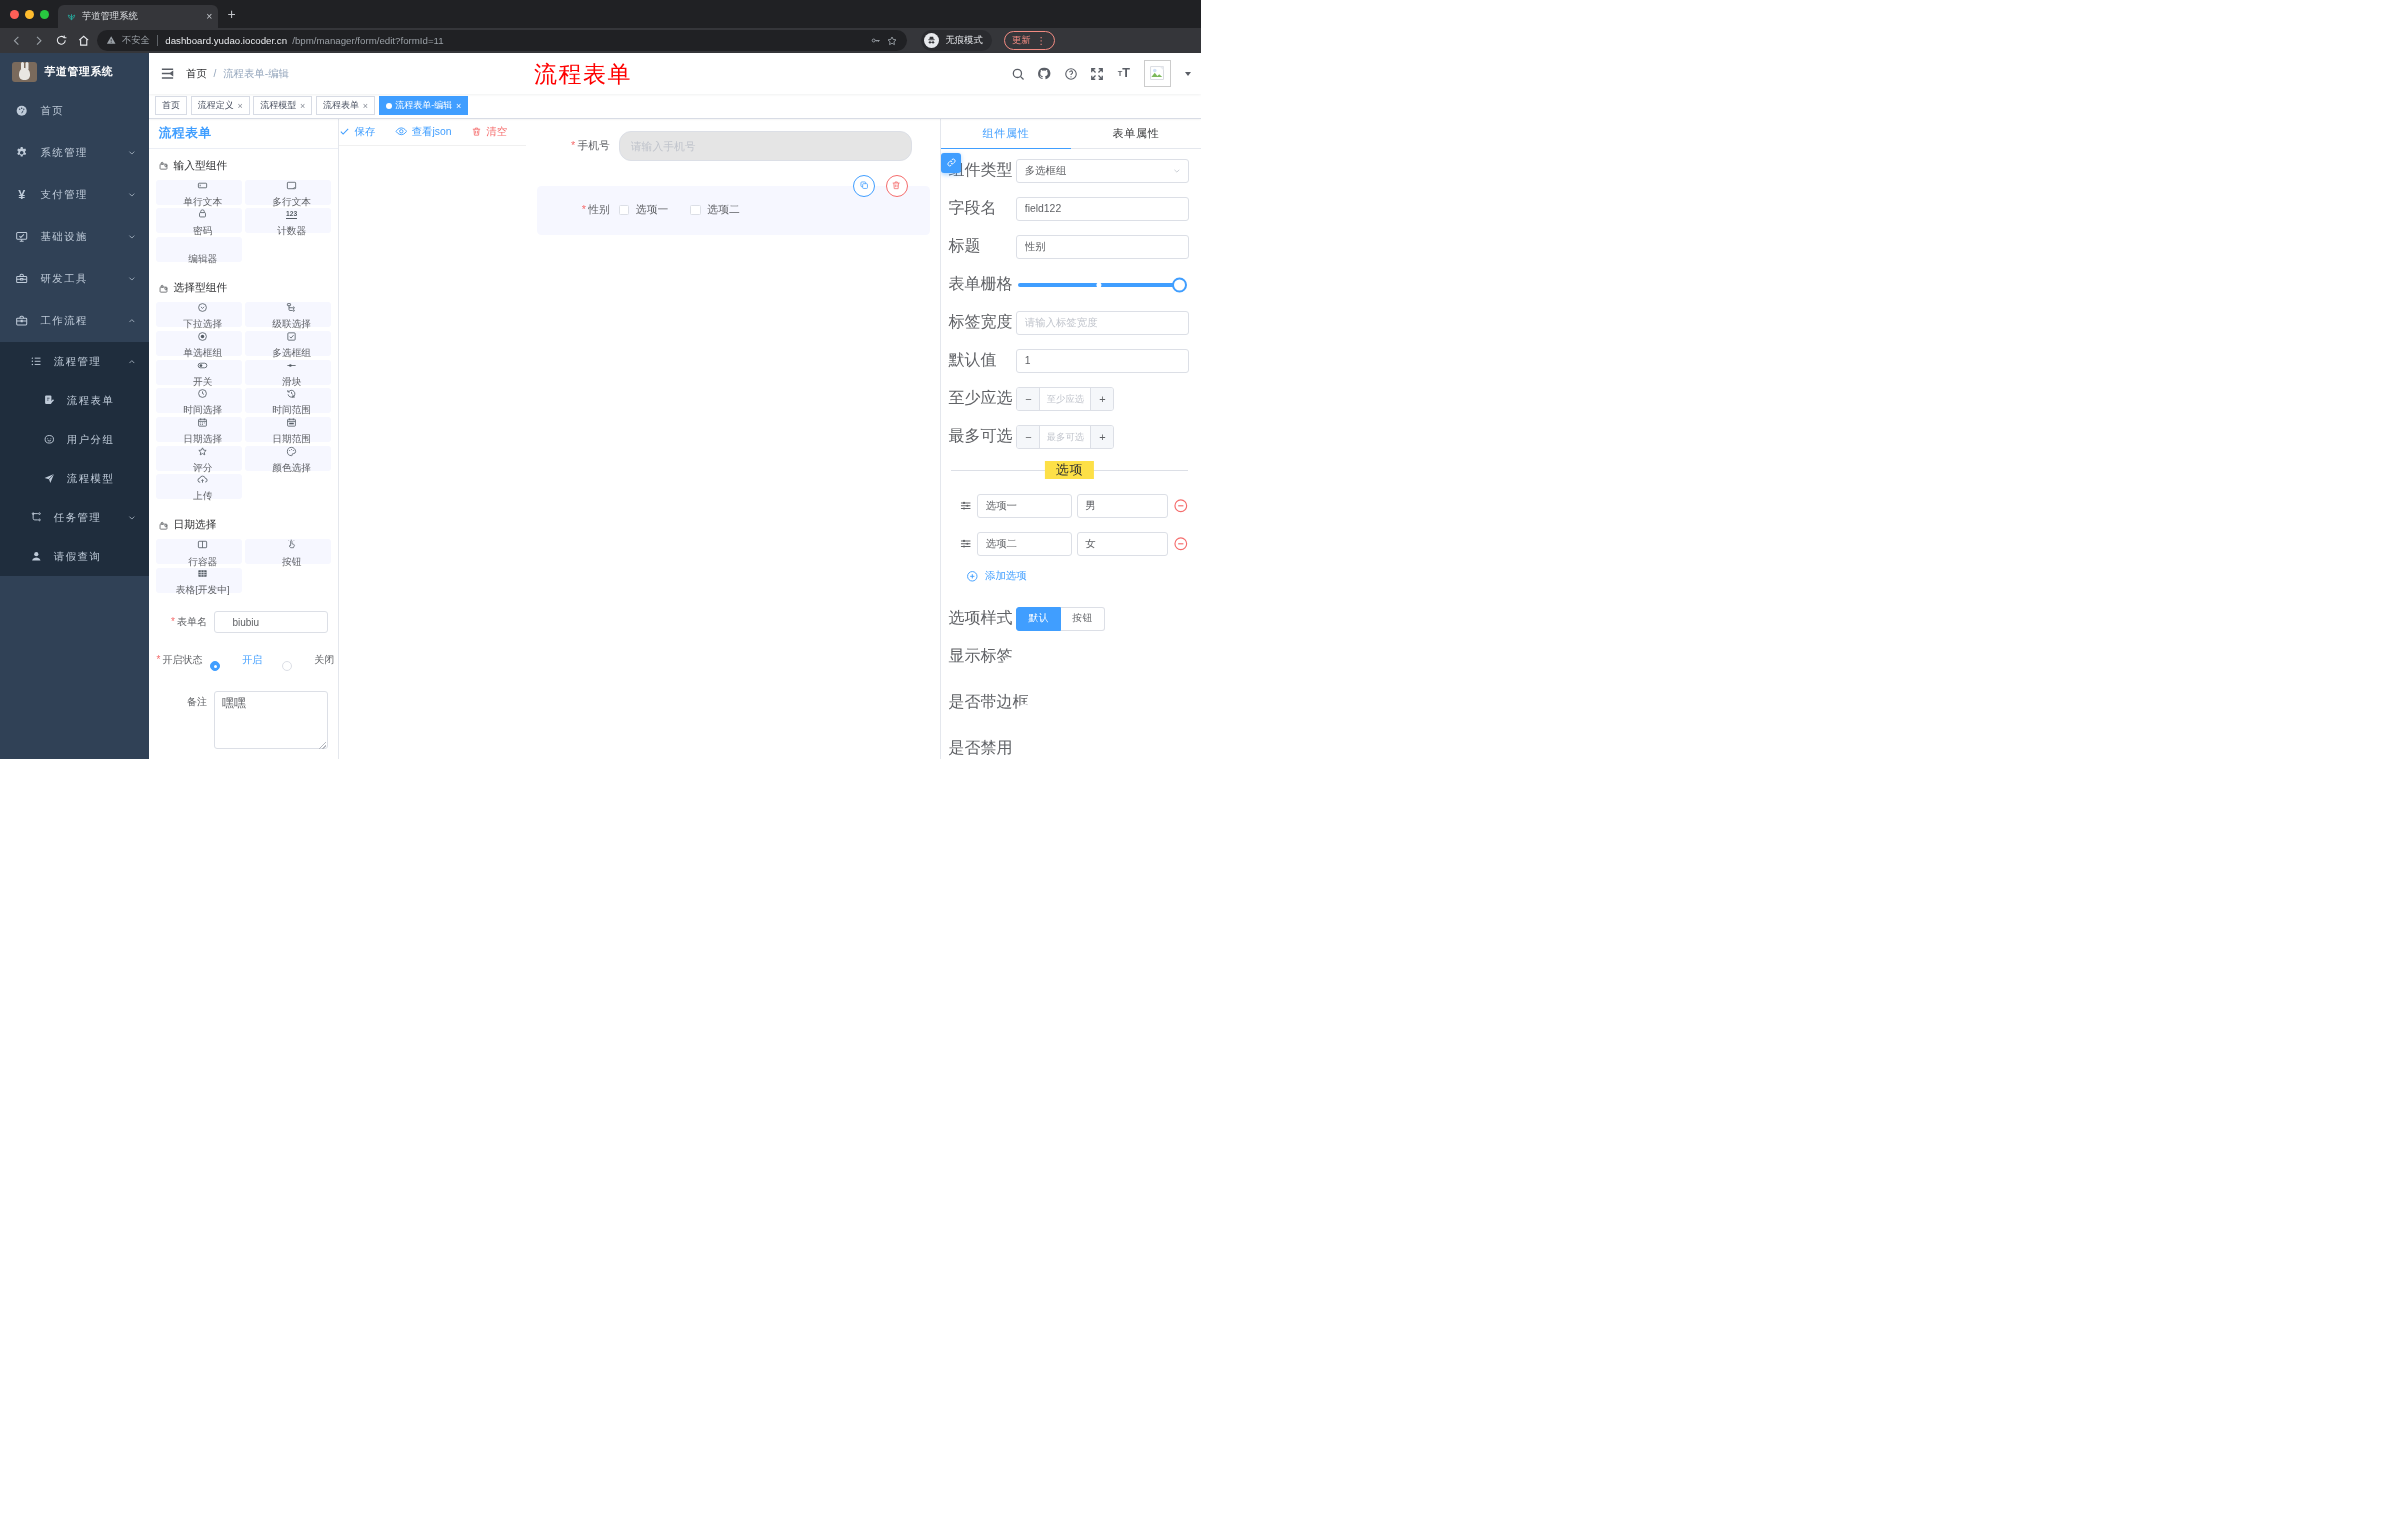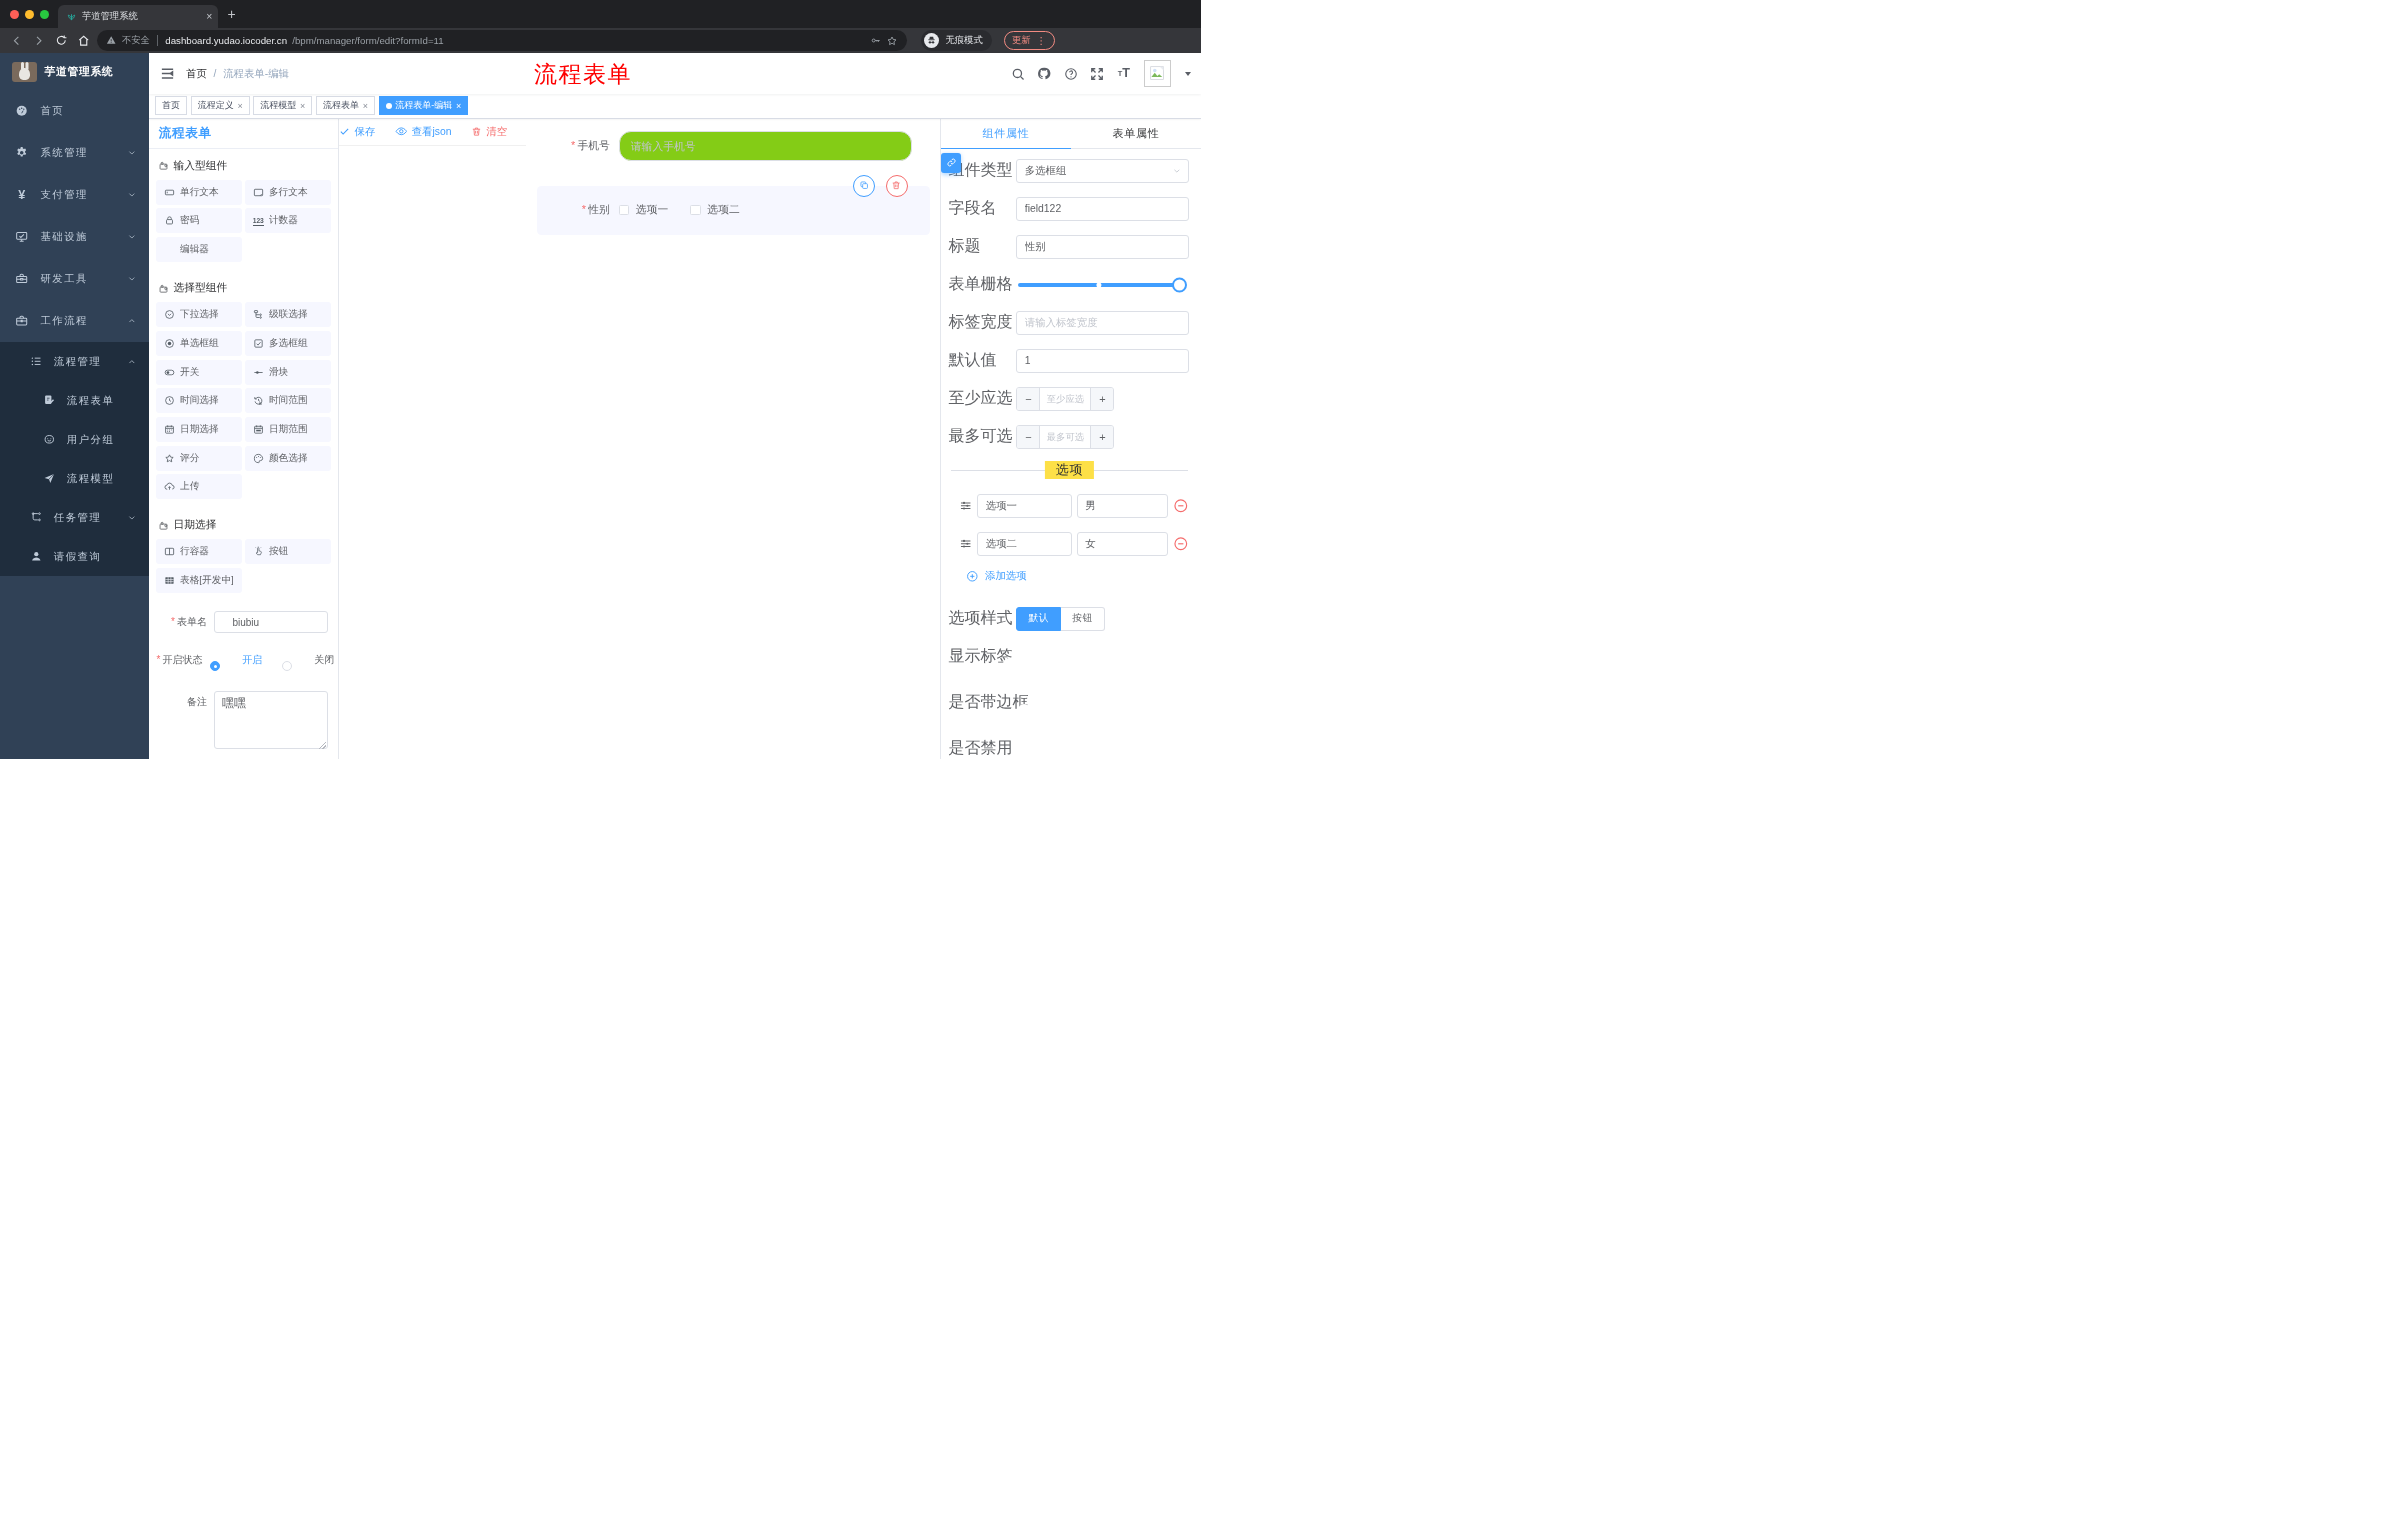--- a/index.html
+++ b/index.html
@@ -69,21 +69,21 @@
 
   .workspace{flex:1;display:flex;min-height:0;}
 
   
   .lpanel{width:190px;flex:none;border-right:0.7px solid #e4e7ed;display:flex;flex-direction:column;overflow:hidden;}
   .ltitle{height:30px;display:flex;align-items:center;padding-left:9.7px;color:#409eff;font-size:12.6px;font-weight:bold;border-bottom:0.7px solid #ebeef5;letter-spacing:0.7px;}
   .lscroll{flex:1;padding:7.4px 7.4px 0 7.4px;overflow:hidden;}
   .sechead{display:flex;align-items:center;gap:4.5px;color:#303133;font-size:10.8px;height:19.3px;margin:0 0 4.5px 1.5px;}
   .sechead .i{color:#606266;}
   .chipgrid{display:grid;grid-template-columns:1fr 1fr;gap:3.7px;}
-  .chip{height:25px;background:#f6f7ff;border-radius:3px;display:flex;align-items:center;padding-left:7.4px;gap:5.2px;font-size:9.7px;color:#606266;cursor:grab;}
+  .chip{height:25px;background:#f6f7ff;border-radius:3px;display:flex;align-items:center;padding-left:7.4px;gap:5.2px;font-size:9.7px;color:#606266;cursor:grab;flex-direction:column;}
   .chip .i{color:#545c64;width:11px;height:11px;}
   .gapsec{margin-top:16.3px;}
   .lform{margin-top:18px;padding-right:3px;}
   .lrow{display:flex;align-items:flex-start;margin-bottom:16.3px;}
   .llabel{width:58px;text-align:right;padding-right:7.4px;font-size:10px;color:#606266;line-height:22px;white-space:nowrap;}
   .req{color:#f56c6c;margin-right:2.2px;}
   .lctl{flex:1;}
   .tinput{width:100%;height:22px;border:0.7px solid #dcdfe6;border-radius:3px;padding:0 17px;font-size:10px;color:#606266;outline:none;background:#fff;}
   .tinput::placeholder{color:#c0c4cc;}
   .tarea{width:100%;height:58px;border:0.7px solid #dcdfe6;border-radius:3px;padding:3.7px 6.7px;font-size:12px;color:#606266;outline:none;resize:none;position:relative;}
@@ -99,21 +99,21 @@
 
   
   .canvas{flex:1;display:flex;flex-direction:row;min-width:0;}
   .ctoolbar{height:27px;border-bottom:0.7px solid #f0f0f0;display:flex;align-items:center;justify-content:flex-end;gap:19.3px;padding-right:19.3px;font-size:10.4px;}
   .tbtn{display:flex;align-items:center;gap:4.5px;cursor:pointer;}
   .tbtn.blue{color:#409eff;}
   .tbtn.red{color:#f56c6c;}
   .board{flex:1;padding:12px 10.4px;position:relative;}
   .crow{display:flex;align-items:center;}
   .clabel{width:82px;text-align:right;padding-right:9px;font-size:10.8px;color:#606266;white-space:nowrap;flex:none;}
-  .cinput{flex:1;height:30px;border:0.7px solid #dcdfe6;border-radius:12px;padding:0 11px;font-size:10.8px;color:#606266;outline:none;margin-right:18px;background:#84cc16;}
+  .cinput{flex:1;height:30px;border:0.7px solid #dcdfe6;border-radius:12px;padding:0 11px;font-size:10.8px;color:#606266;outline:none;margin-right:18px;background:#e5e5e5;}
   .cinput::placeholder{color:#c0c4cc;}
   .selblock{position:relative;margin-top:25px;background:#f6f7ff;border-radius:4.5px;height:49px;display:flex;align-items:center;}
   .cbgroup{display:flex;gap:22px;align-items:center;}
   .cbox{display:flex;align-items:center;gap:6.7px;font-size:10.8px;color:#606266;}
   .sq{width:10.4px;height:10.4px;border:0.7px solid #dcdfe6;border-radius:1.5px;background:#fff;}
   .actbtns{position:absolute;top:-11px;right:22px;display:flex;gap:10.4px;}
   .abtn{width:22px;height:22px;border-radius:50%;background:#fff;display:flex;align-items:center;justify-content:center;cursor:pointer;}
   .abtn.copy{border:0.7px solid #409eff;color:#409eff;}
   .abtn.del{border:0.7px solid #f56c6c;color:#f56c6c;}
 

